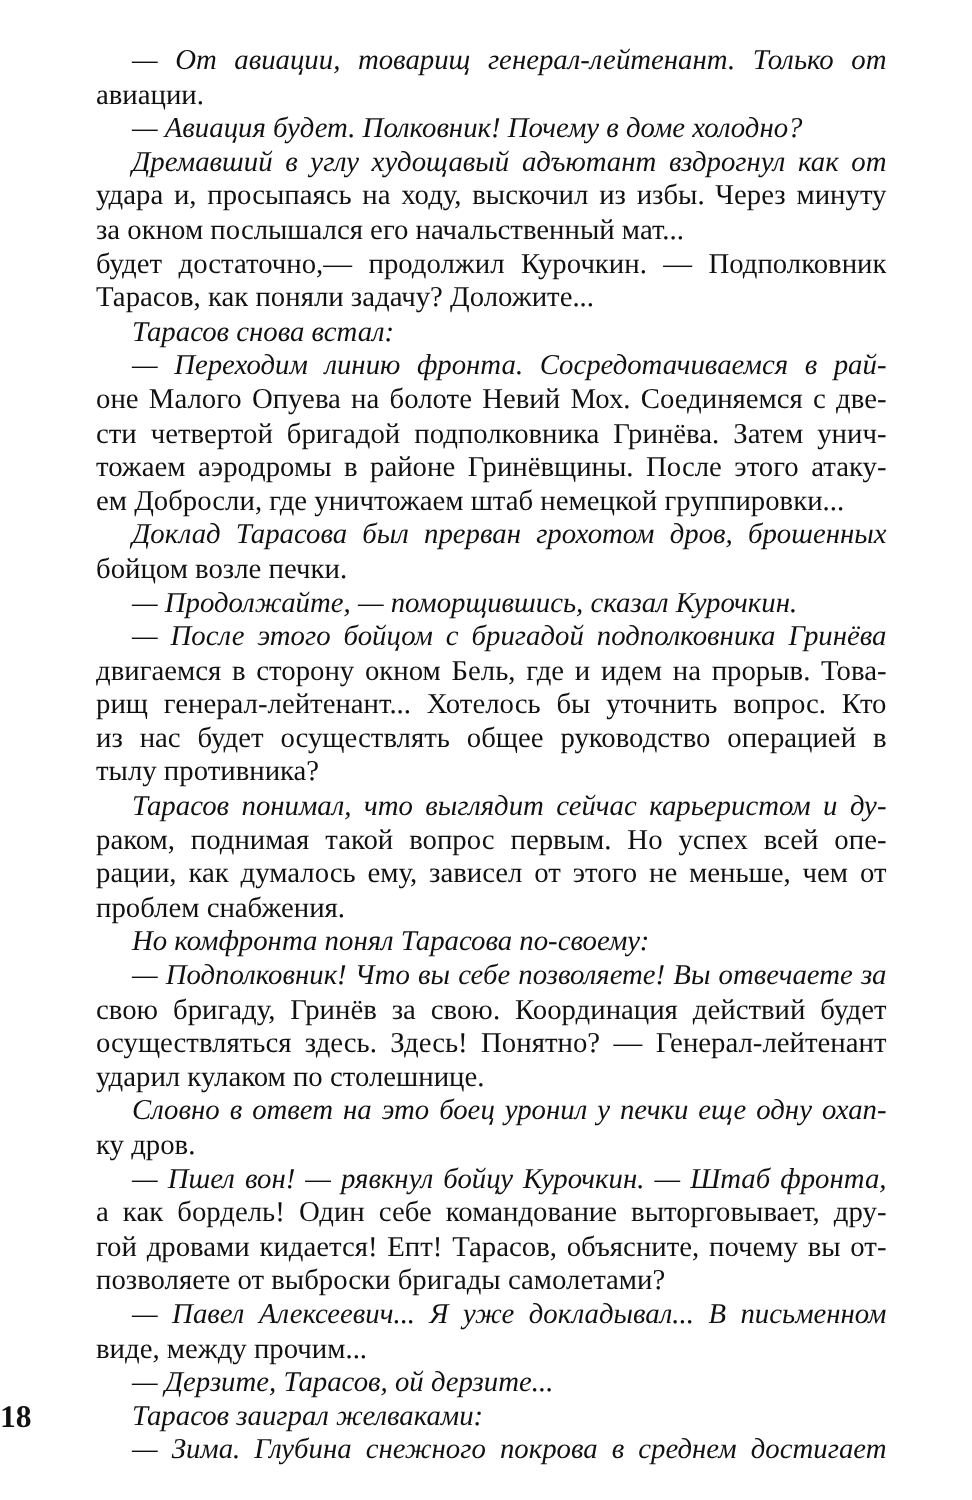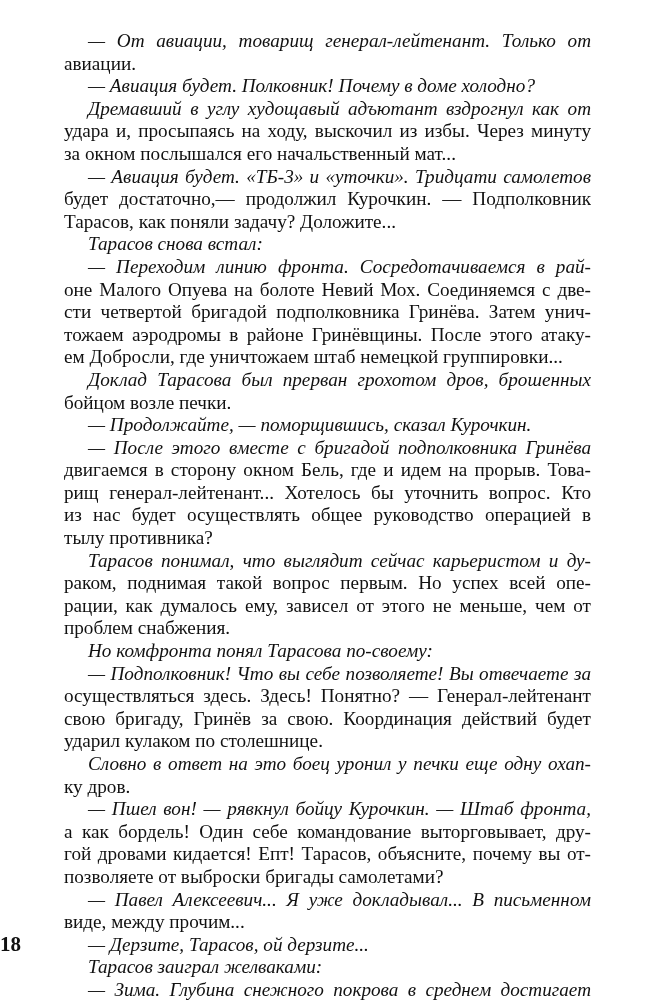--- a/index.html
+++ b/index.html
@@ -38,45 +38,44 @@
 </head>
 <body>
 
 <div class="page" id="page-body">
     <span class="line indent">— От авиации, товарищ генерал-лейтенант. Только от</span>
     <span class="line last">авиации.</span>
     <span class="line indent last">— Авиация будет. Полковник! Почему в доме холодно?</span>
     <span class="line indent">Дремавший в углу худощавый адъютант вздрогнул как от</span>
     <span class="line">удара и, просыпаясь на ходу, выскочил из избы. Через минуту</span>
     <span class="line last">за окном послышался его начальственный мат...</span>
-    <span class="line indent">— Авиация будет. «ТБ-3» и «уточки». Тридцати самолетов</span>
     <span class="line">будет достаточно,— продолжил Курочкин. — Подполковник</span>
     <span class="line last">Тарасов, как поняли задачу? Доложите...</span>
     <span class="line indent last">Тарасов снова встал:</span>
     <span class="line indent">— Переходим линию фронта. Сосредотачиваемся в рай-</span>
     <span class="line">оне Малого Опуева на болоте Невий Мох. Соединяемся с две-</span>
     <span class="line">сти четвертой бригадой подполковника Гринёва. Затем унич-</span>
     <span class="line">тожаем аэродромы в районе Гринёвщины. После этого атаку-</span>
     <span class="line last">ем Добросли, где уничтожаем штаб немецкой группировки...</span>
     <span class="line indent">Доклад Тарасова был прерван грохотом дров, брошенных</span>
     <span class="line last">бойцом возле печки.</span>
     <span class="line indent last">— Продолжайте, — поморщившись, сказал Курочкин.</span>
-    <span class="line indent">— После этого вместе с бригадой подполковника Гринёва</span>
+    <span class="line indent">— После этого бойцом с бригадой подполковника Гринёва</span>
     <span class="line">двигаемся в сторону окном Бель, где и идем на прорыв. Това-</span>
     <span class="line">рищ генерал-лейтенант... Хотелось бы уточнить вопрос. Кто</span>
     <span class="line">из нас будет осуществлять общее руководство операцией в</span>
     <span class="line last">тылу противника?</span>
     <span class="line indent">Тарасов понимал, что выглядит сейчас карьеристом и ду-</span>
     <span class="line">раком, поднимая такой вопрос первым. Но успех всей опе-</span>
     <span class="line">рации, как думалось ему, зависел от этого не меньше, чем от</span>
     <span class="line last">проблем снабжения.</span>
     <span class="line indent last">Но комфронта понял Тарасова по-своему:</span>
     <span class="line indent">— Подполковник! Что вы себе позволяете! Вы отвечаете за</span>
+    <span class="line">свою бригаду, Гринёв за свою. Координация действий будет</span>
     <span class="line">осуществляться здесь. Здесь! Понятно? — Генерал-лейтенант</span>
-    <span class="line">свою бригаду, Гринёв за свою. Координация действий будет</span>
     <span class="line last">ударил кулаком по столешнице.</span>
     <span class="line indent">Словно в ответ на это боец уронил у печки еще одну охап-</span>
     <span class="line last">ку дров.</span>
     <span class="line indent">— Пшел вон! — рявкнул бойцу Курочкин. — Штаб фронта,</span>
     <span class="line">а как бордель! Один себе командование выторговывает, дру-</span>
     <span class="line">гой дровами кидается! Епт! Тарасов, объясните, почему вы от-</span>
     <span class="line last">позволяете от выброски бригады самолетами?</span>
     <span class="line indent">— Павел Алексеевич... Я уже докладывал... В письменном</span>
     <span class="line last">виде, между прочим...</span>
     <span class="line indent last">— Дерзите, Тарасов, ой дерзите...</span>

